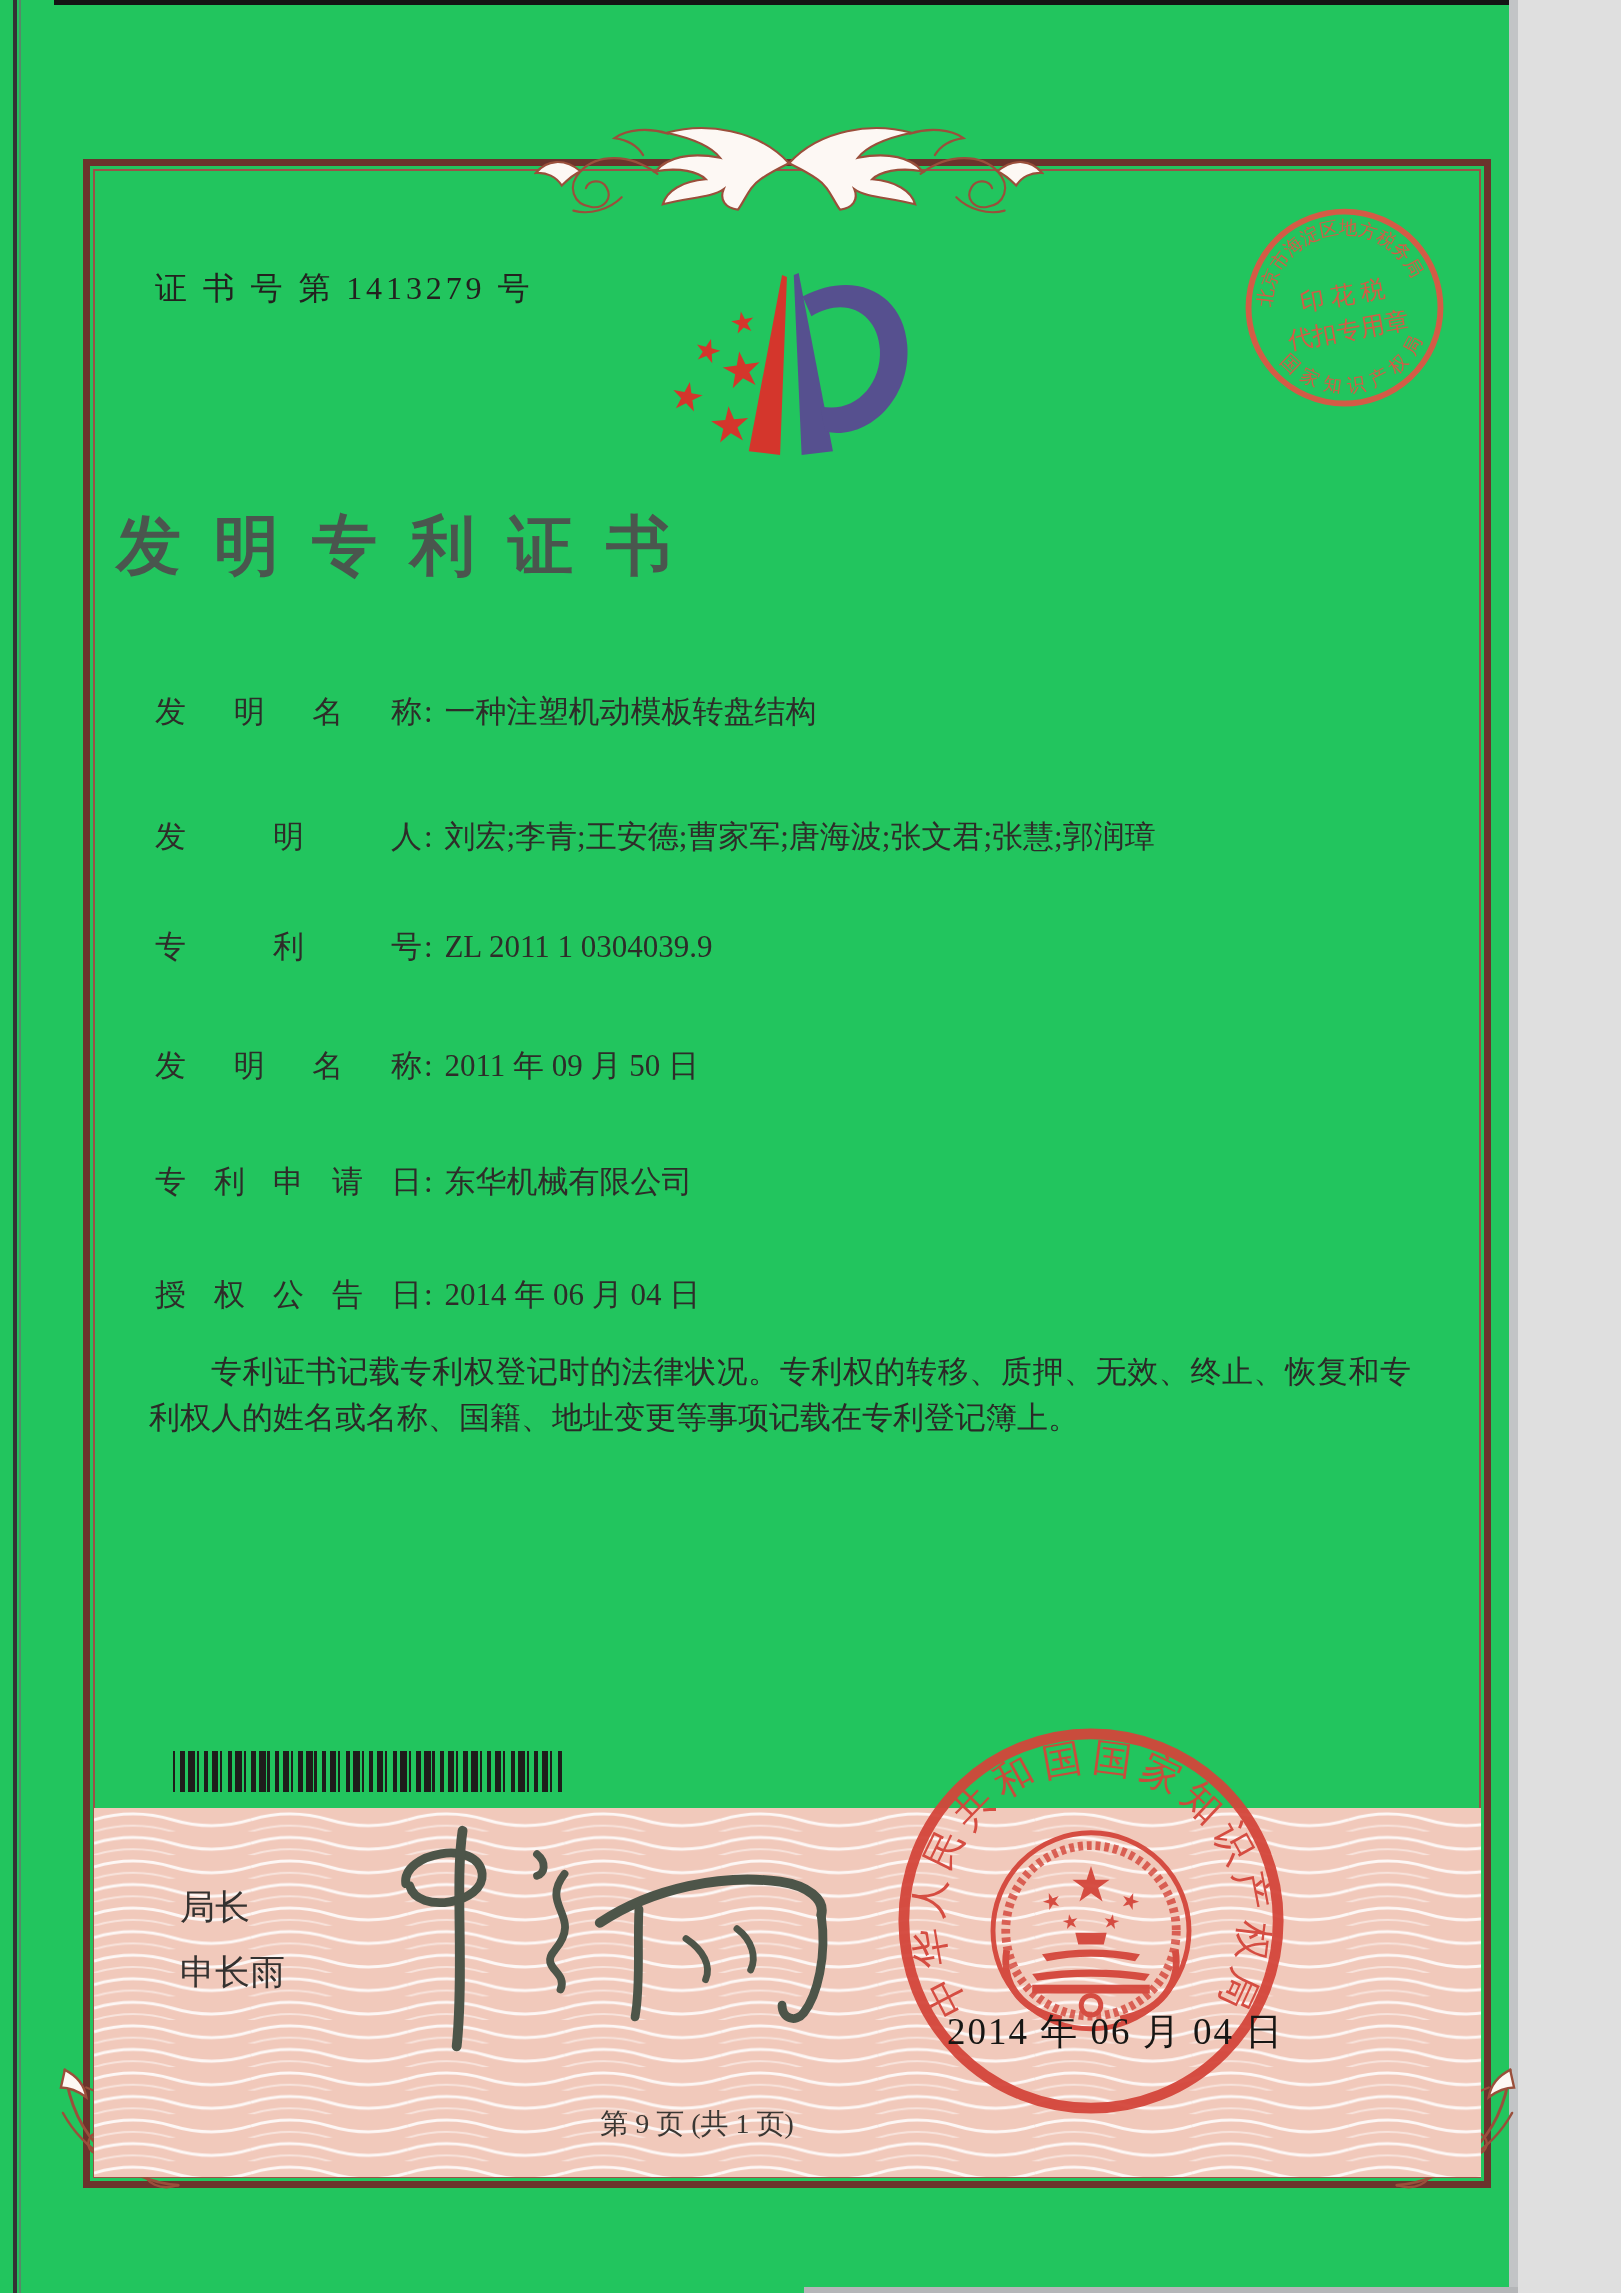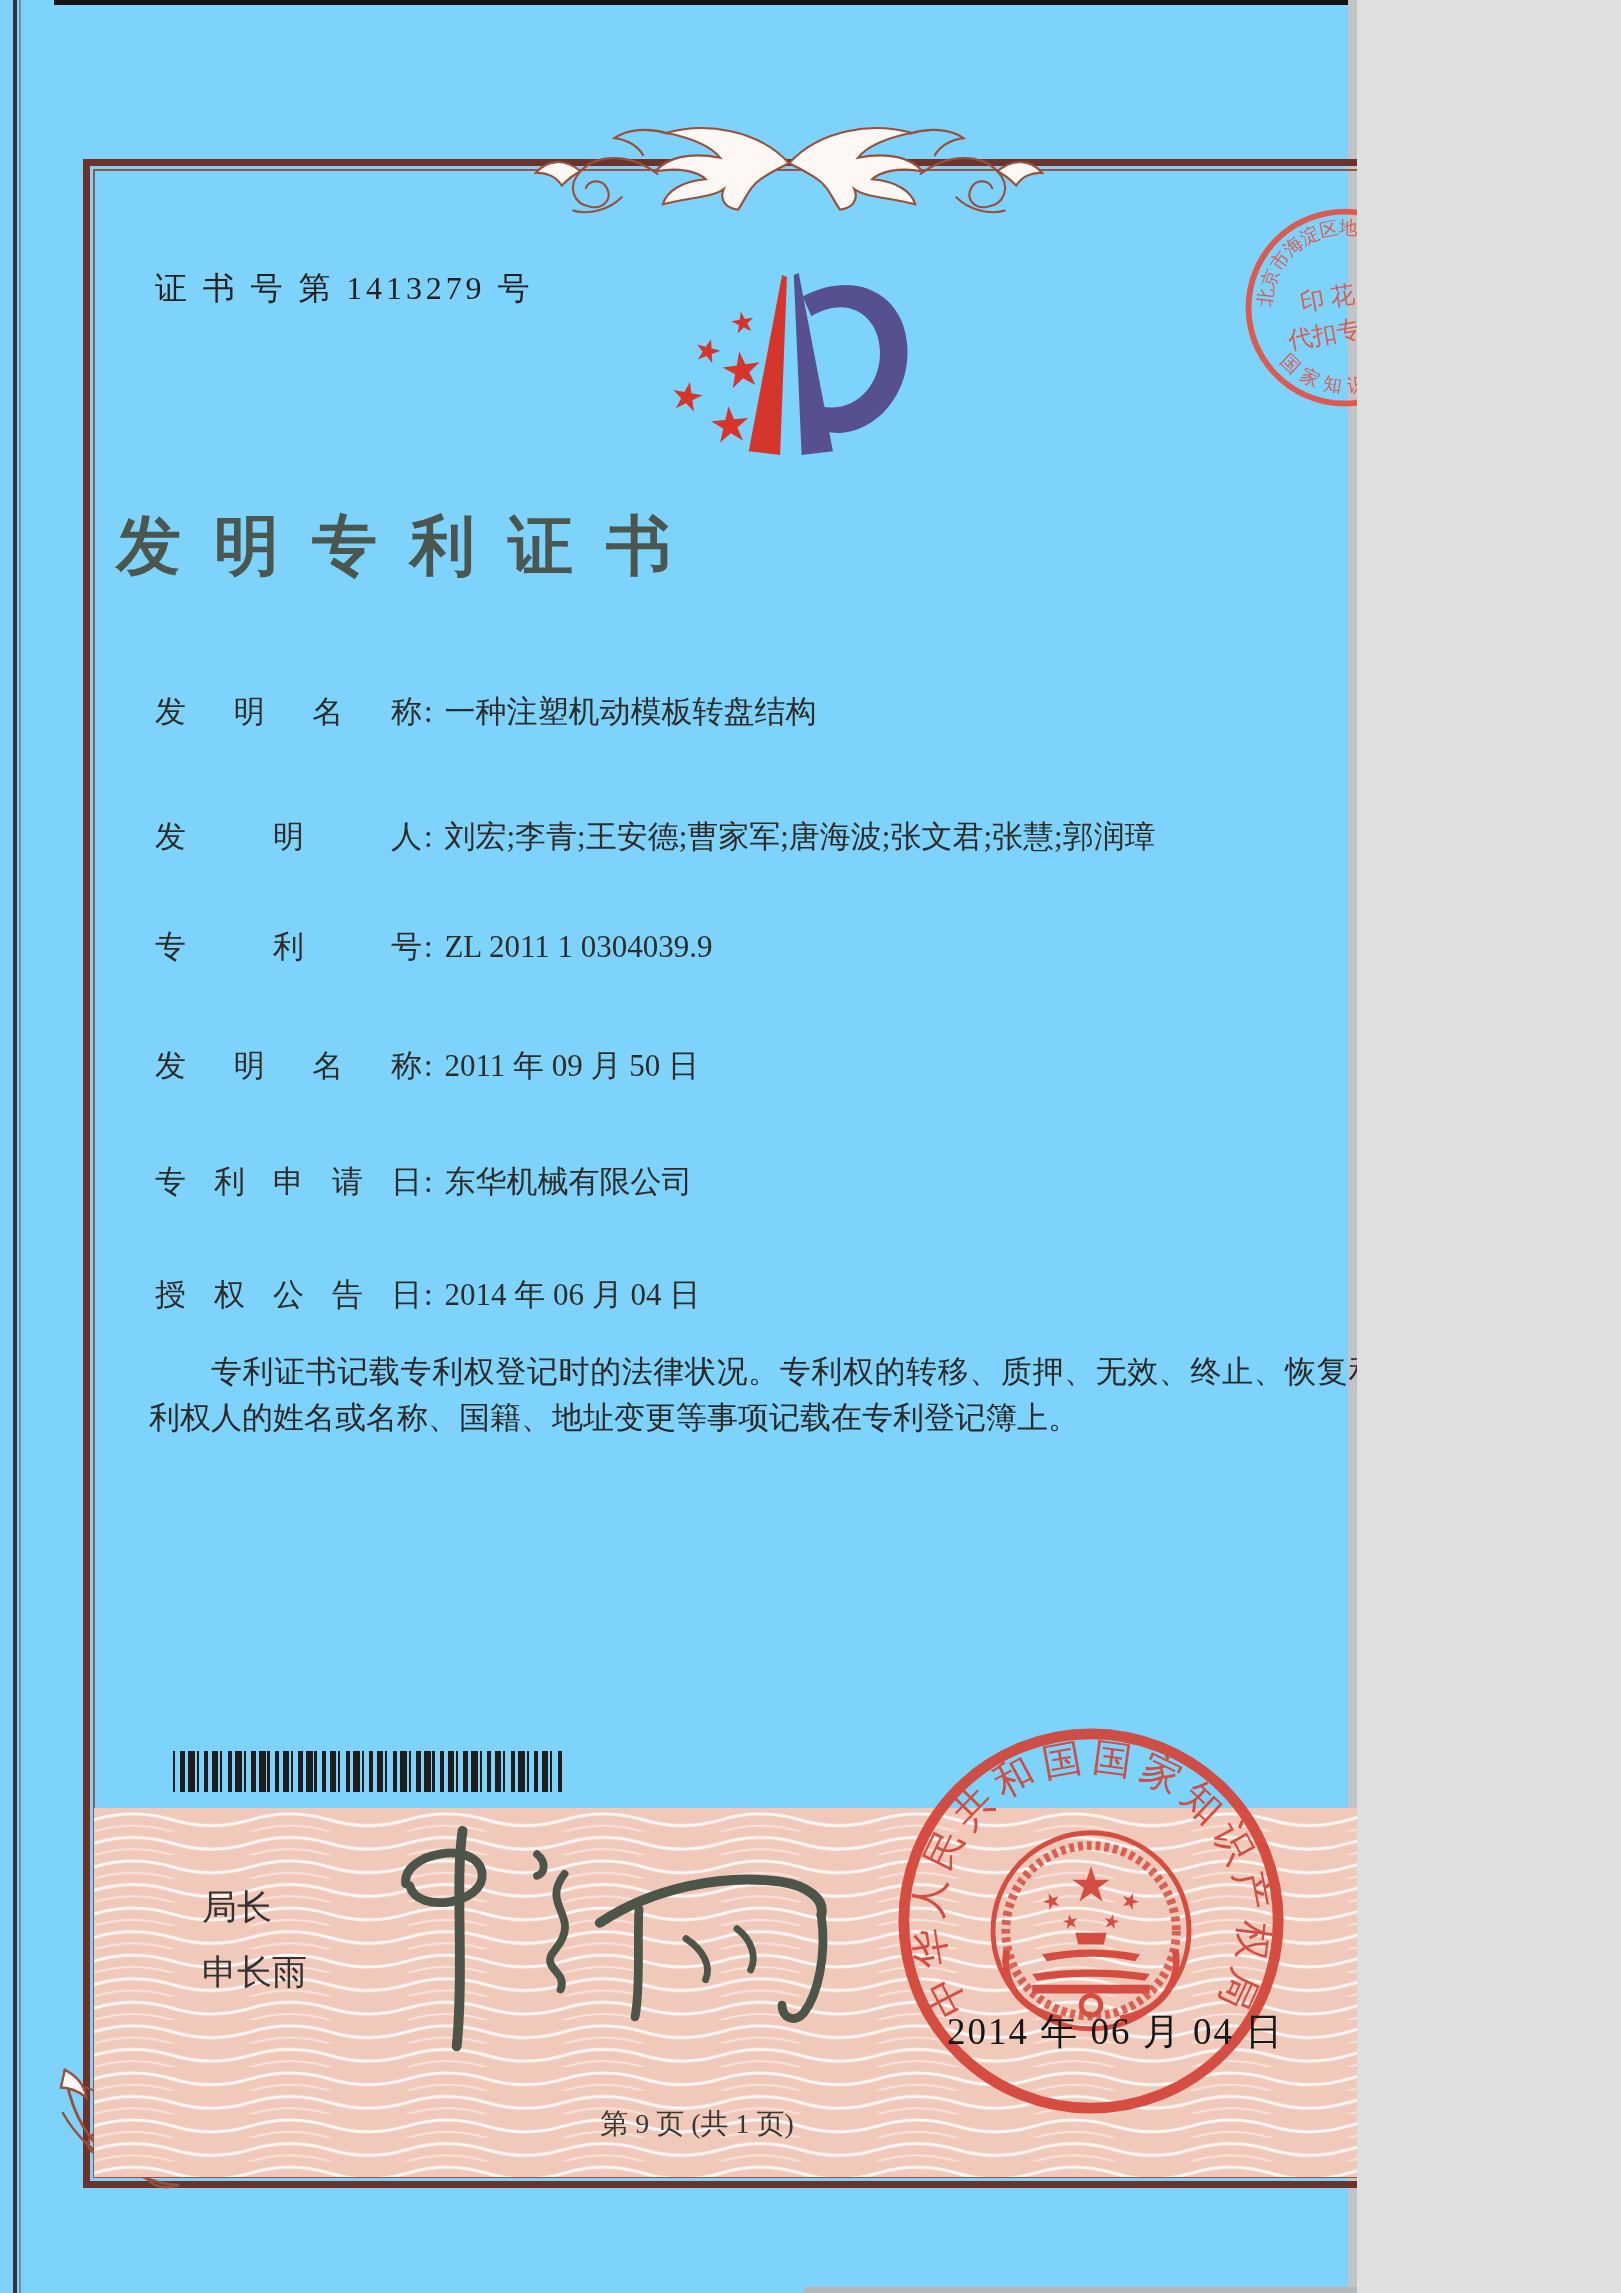--- a/index.html
+++ b/index.html
@@ -2,21 +2,21 @@
 <html style="--frame: #6b332c; --frame-inner: #9a5247; --ornament: #9a4f3b; --title-ink: #4a564e; --text-ink: #2b2927; --band-pink: #f1c9bb; --stamp-red: #e25445; --seal-red: #d4453a; --logo-red: #d4362c; --logo-purple: #56508f; --signature-ink: #4d5549; --barcode-ink: #1e1d1b;"><head>
 <meta charset="utf-8">
 <style>
   :root{
     --frame:#6b332c; --frame-inner:#9a5247; --ornament:#9a4f3b;
     --title-ink:#4a564e; --text-ink:#2b2927; --band-pink:#f1c9bb;
     --stamp-red:#e25445; --seal-red:#d4453a; --logo-red:#d4362c;
     --logo-purple:#56508f; --signature-ink:#4d5549; --barcode-ink:#1e1d1b;
   }
   html,body{margin:0;padding:0;background:#dfdfdf;}
-  .page{position:relative;width:1357px;height:2294px;background:#7dd3fc;overflow:hidden;
+  .page{position:relative;width:1518px;height:2294px;background:#22c55e;overflow:hidden;
         font-family:"Liberation Serif","DejaVu Serif",serif;color:var(--text-ink);}
   
   .scan-top{position:absolute;left:54px;top:0;width:1567px;height:4.9px;background:#141414;}
   .scan-left1{position:absolute;left:12.7px;top:0;width:3.9px;height:100%;background:#343434;}
   .scan-left2{position:absolute;left:18.6px;top:0;width:2px;height:100%;background:#6e6e6e;opacity:.7;}
   .scan-right{position:absolute;right:0;top:0;width:8.8px;height:100%;background:#c2c4c6;}
   .scan-bottom{position:absolute;left:804px;bottom:0;width:817px;height:6.9px;background:#b4b6b8;}
   
   .frame{position:absolute;left:83px;top:159px;width:1408px;height:2029px;box-sizing:border-box;
          border:7.8px solid var(--frame);}
@@ -42,21 +42,21 @@
   .field-colon{display:inline-block;margin:0 11.8px 0 2px;}
   
   .body-text{position:absolute;left:149px;top:1349px;width:1262px;font-size:31px;line-height:46px;
              text-align:justify;}
   .body-text p{margin:0;text-indent:2em;}
   
   .band{position:absolute;left:94px;top:1808px;width:1387px;height:369px;}
   .barcode{position:absolute;left:173px;top:1751px;height:41px;display:flex;}
   .barcode span{display:block;height:100%;background:var(--barcode-ink);}
   .issuer{position:absolute;left:180px;top:1874px;font-size:35px;line-height:65px;color:#343230;
-          font-family:"Liberation Sans","DejaVu Sans",sans-serif;margin-left:22px;}
+          font-family:"Liberation Sans","DejaVu Sans",sans-serif;}
   .signature{position:absolute;left:392px;top:1813px;}
   .signature path{stroke:var(--signature-ink);fill:none;stroke-linecap:round;stroke-linejoin:round;}
   .seal{position:absolute;left:895px;top:1725px;opacity:.94;}
   .seal-date{position:absolute;left:947px;top:2007px;font-size:37px;letter-spacing:2px;color:#161614;white-space:nowrap;}
   .footer{position:absolute;left:0;top:2105px;width:1394px;text-align:center;font-size:28px;color:#3a3733;}
 </style>
 </head>
 <body>
 
 <div class="page">

